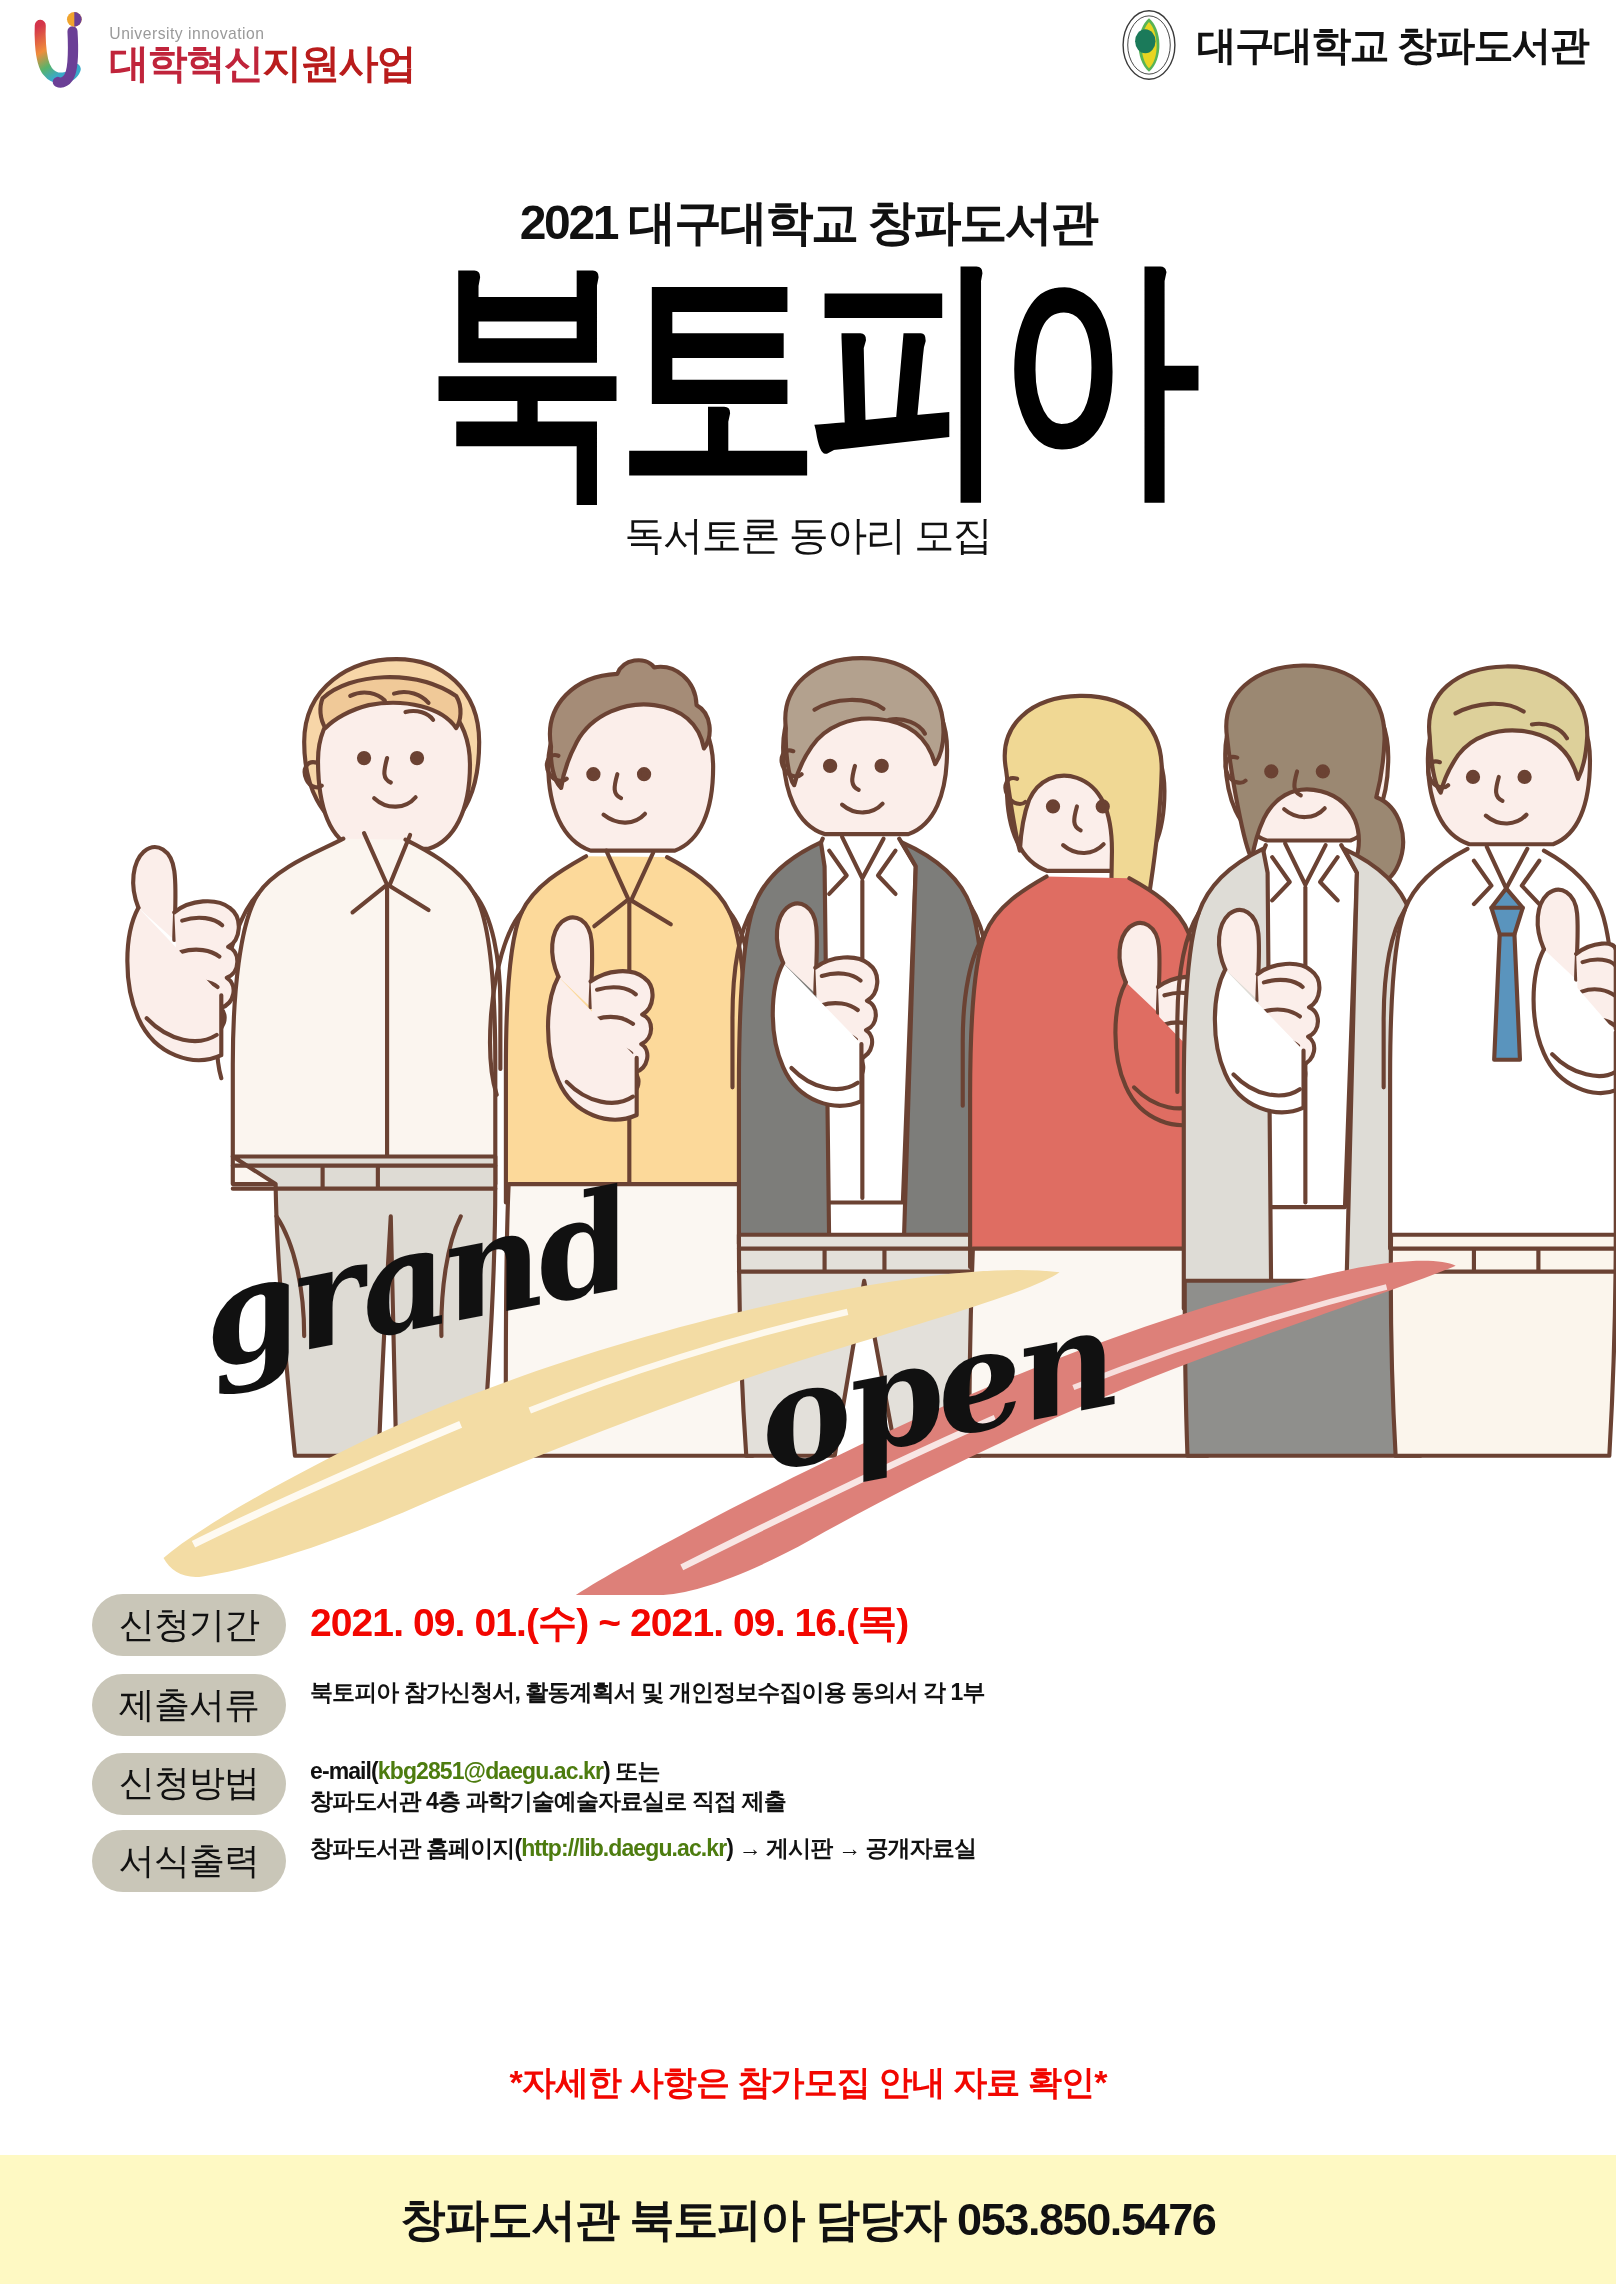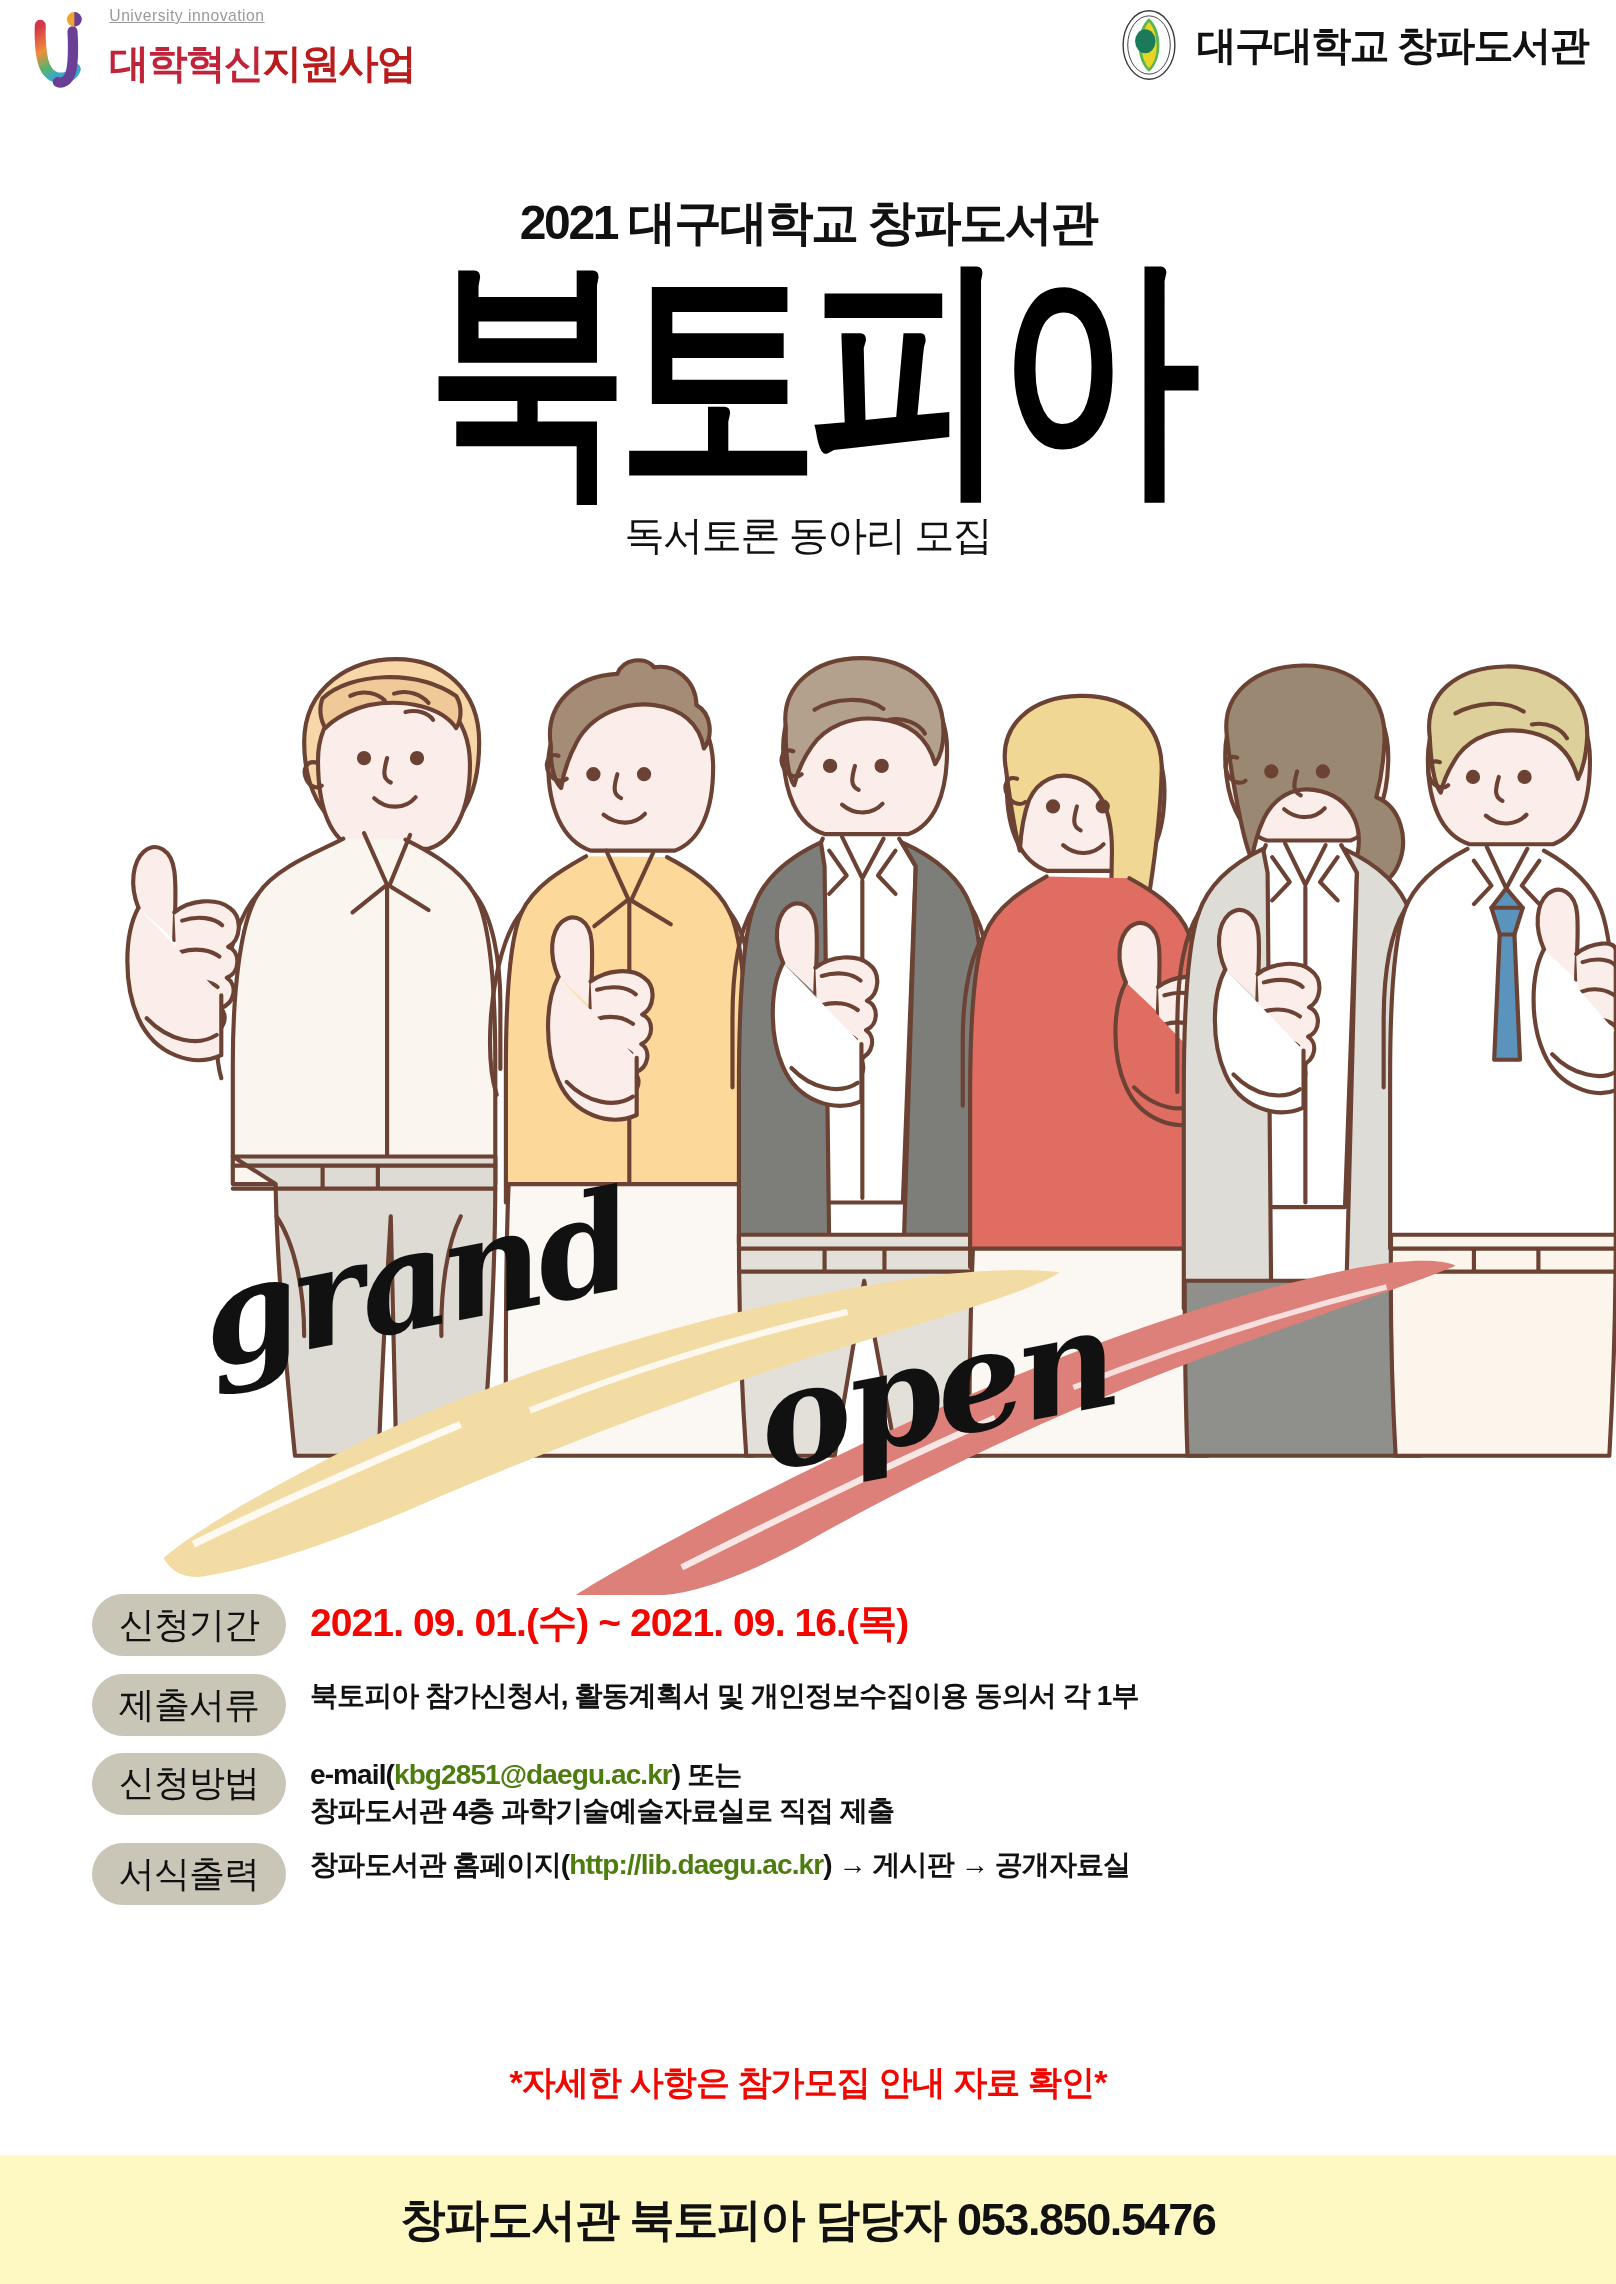--- a/index.html
+++ b/index.html
@@ -7,21 +7,21 @@
   body {
     width:1616px; height:2284px; position:relative; overflow:hidden;
     font-family:"Liberation Sans","DejaVu Sans",sans-serif;
     background:#ffffff;
   }
 
   
   .logo-ui { position:absolute; left:32px; top:9.2px; display:flex; align-items:center; gap:8.3px; }
   .ui-mark { width:69px; height:81px; position:relative; }
   .ui-text-col { display:flex; flex-direction:column; justify-content:flex-end; height:74px; padding-bottom:3.7px; }
-  .ui-small { font-size:15.7px; color:#9a9a9a; letter-spacing:0.5px; margin-bottom:18px; font-weight:400;text-decoration:underline; }
+  .ui-small { font-size:15.7px; color:#9a9a9a; letter-spacing:0.5px; margin-bottom:0; font-weight:400; }
   .ui-big { font-size:40px; font-weight:800; letter-spacing:-1.8px; line-height:1; }
   .ui-big .r { color:#c0243b; }
   .ui-big .g { color:#b91c1c; }
 
   .logo-lib { position:absolute; right:28px; top:8px; display:flex; align-items:center; gap:11px; }
   .lib-seal { width:74px; height:74px; position:relative; }
   .lib-name { font-size:40px; font-weight:800; letter-spacing:-1.8px; color:#111; line-height:1; }
 
   
   .title-wrap { position:absolute; top:198px; left:0; width:100%; text-align:center; }
@@ -69,21 +69,21 @@
     background:#c9c6b8;
     border-radius:32px;
     display:flex; align-items:center; justify-content:center;
     margin-left:92px;
   }
   .pill span {
     font-size:36px; font-weight:400; color:#111; letter-spacing:-0.9px;
   }
   .row-body { flex:1 1 auto; padding-left:24px; padding-top:3.7px; }
   .row-body .line {
-    font-size:28px; font-weight:700; color:#111; letter-spacing:-0.9px;
+    font-size:23px; font-weight:700; color:#111; letter-spacing:-0.9px;
     line-height:1.30; white-space:nowrap;
   }
   .row-body .line.red { color:#f20600; font-size:39px; }
   .row-body .line .link { color:#4d7c0f; }
 
   .note {
     position:absolute; top:2060px; left:0; width:100%; text-align:center;
     font-size:34px; font-weight:700; color:#f20600; letter-spacing:-0.9px;
   }
 

